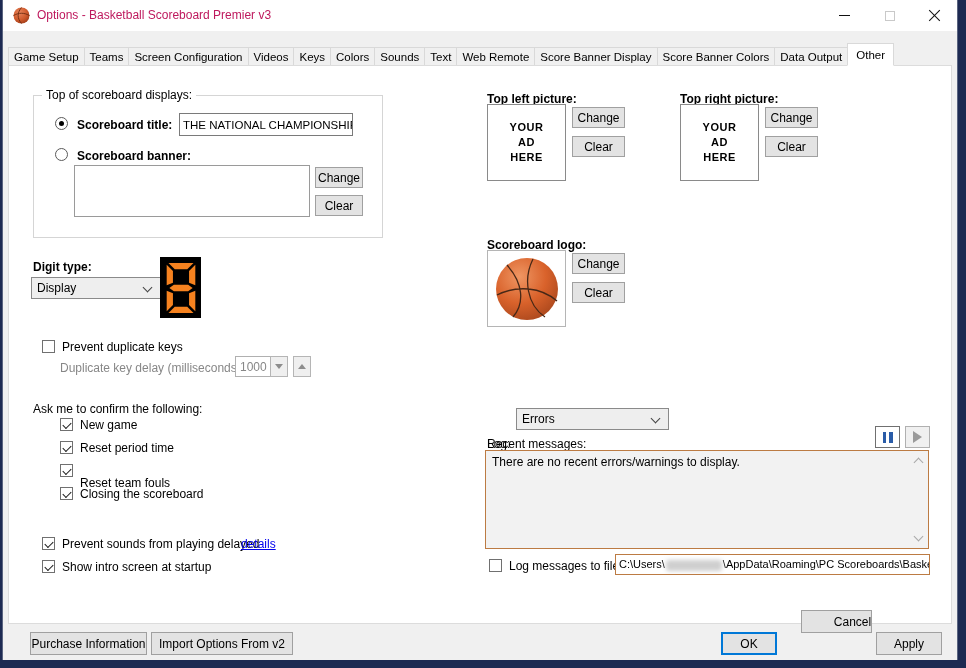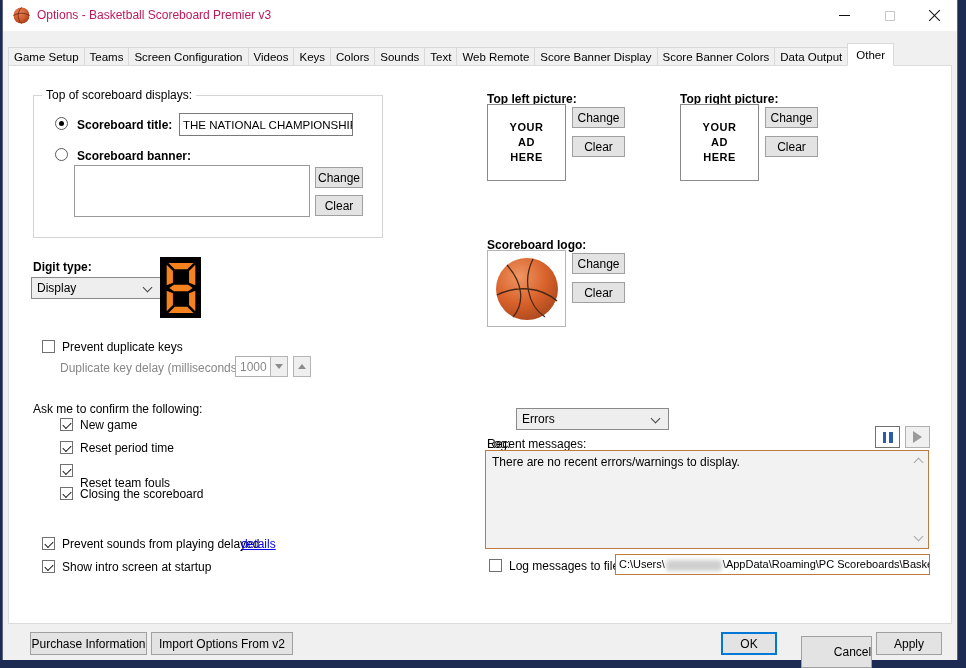--- a/index.html
+++ b/index.html
@@ -250,16 +250,16 @@
   <div class="txtbox" style="left:612px; top:554px; width:315px; height:21px; border-color:#bc7b43;">
     <span class="pathtxt">
       <span>C:\Users\</span><span class="redacted"></span><span>\AppData\Roaming\PC Scoreboards\Baske</span>
     </span>
   </div>
 
   <div class="footer"></div>
   <div class="btn" style="left:27px; top:632px; width:117px; height:23px;">Purchase Information</div>
   <div class="btn" style="left:148px; top:632px; width:142px; height:23px;">Import Options From v2</div>
   <div class="btn ok-focus" style="left:718px; top:632px; width:56px; height:23px;">OK</div>
-  <div class="btn" style="left:798px; top:636px; width:71px; height:32px;padding-left:32px;">Cancel</div>
+  <div class="btn" style="left:798px; top:610px; width:71px; height:23px;padding-left:32px;">Cancel</div>
   <div class="btn" style="left:873px; top:632px; width:66px; height:23px;">Apply</div>
 
 </div>
 
 </body></html>

